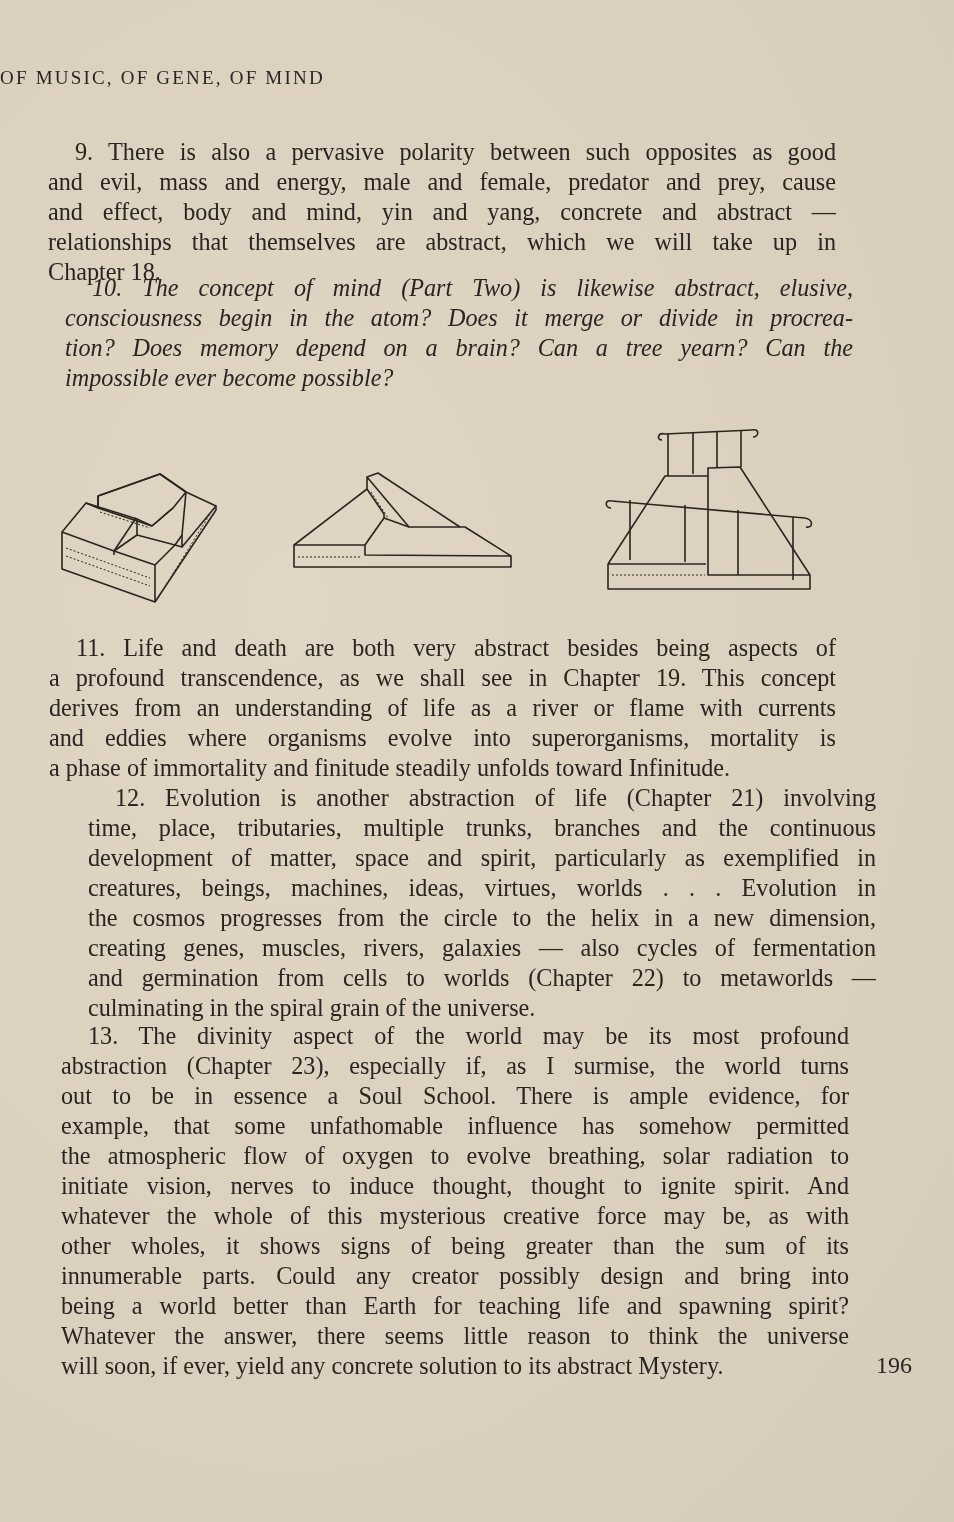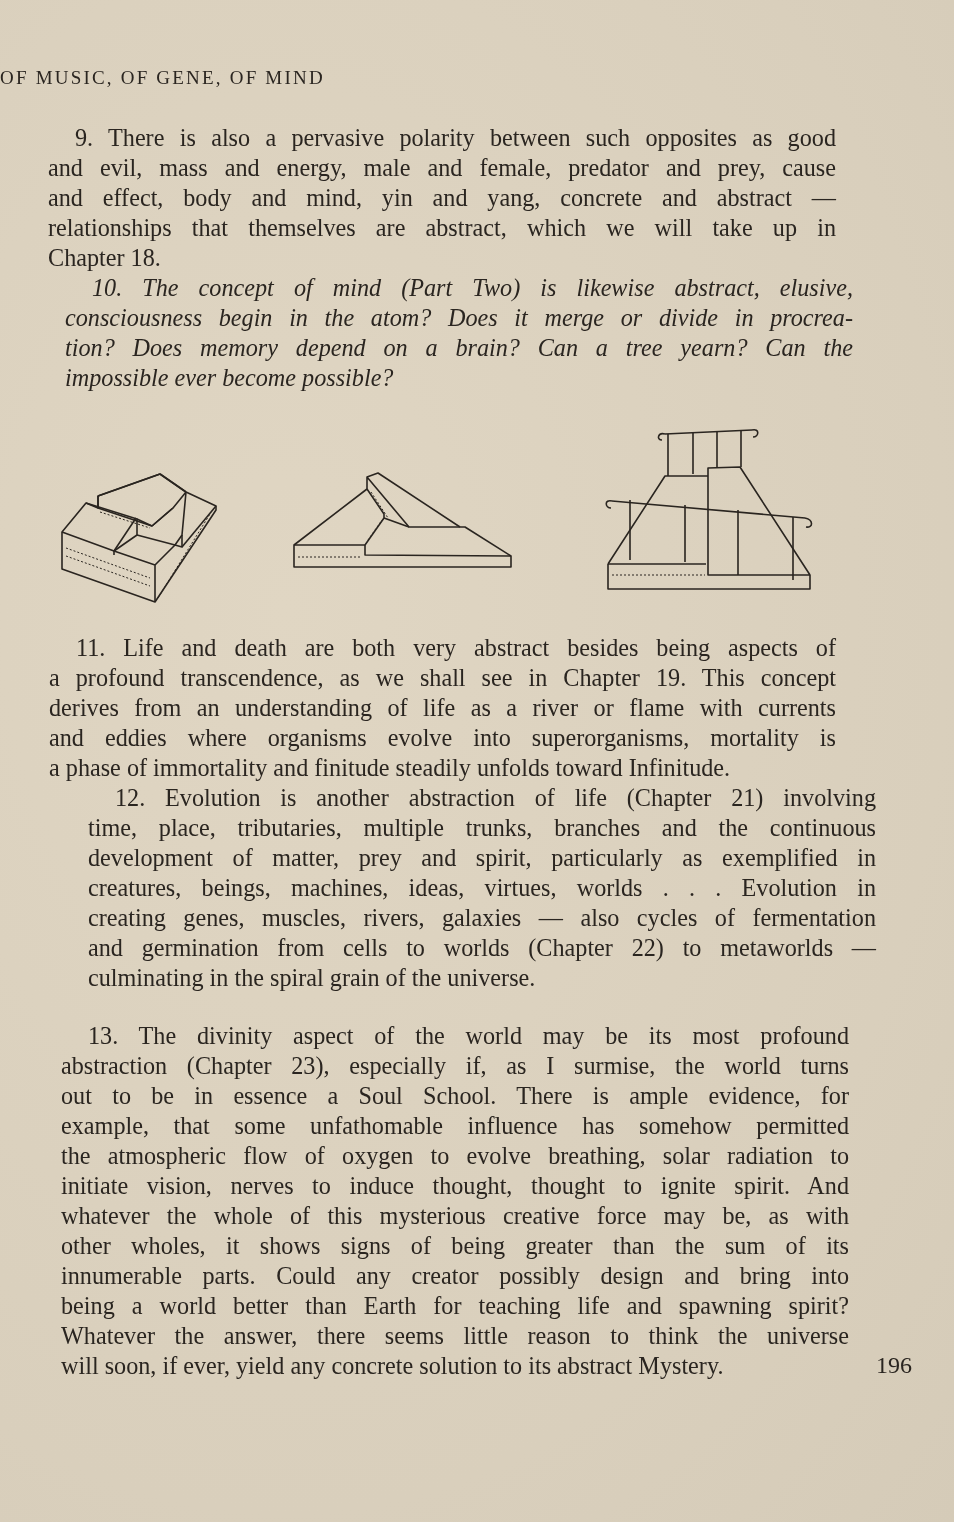--- a/index.html
+++ b/index.html
@@ -16,21 +16,21 @@
     font-size: 19px; letter-spacing: 2.2px;
   }
   .para {
     position: absolute; margin: 0;
     font-size: 24.2px; line-height: 30px;
     text-align: justify;
     text-align-last: justify;
   }
   .line { display: block; white-space: nowrap; text-align: justify; text-align-last: justify; }
   .line.end { text-align-last: left; }
-  .p9  { top: 123px; left: 48px; width: 788px; }
+  .p9  { top: 137px; left: 48px; width: 788px; }
   .p10 { top: 273px; left: 65px; width: 788px; font-style: italic; }
   .p11 { top: 633px; left: 49px; width: 787px; }
   .p12 { top: 783px; left: 48px; width: 788px; margin-left: 40px; }
   .p13 { top: 1021px; left: 61px; width: 788px; }
   .indent { padding-left: 27px; }
   .figures { position: absolute; left: 0; top: 420px; width: 954px; height: 200px; }
   .page-number {
     position: absolute; top: 1352px; left: 876px;
     font-size: 24px;
   }
@@ -105,22 +105,23 @@
 <div class="para p11">
     <span class="line indent">11. Life and death are both very abstract besides being aspects of</span>
     <span class="line">a profound transcendence, as we shall see in Chapter 19.  This concept</span>
     <span class="line">derives from an understanding of life as a river or flame with currents</span>
     <span class="line">and eddies where organisms evolve into superorganisms, mortality is</span>
     <span class="line end">a phase of immortality and finitude steadily unfolds toward Infinitude.</span>
   </div>
 <div class="para p12">
     <span class="line indent">12. Evolution is another abstraction of life (Chapter 21) involving</span>
     <span class="line">time, place, tributaries, multiple trunks, branches and the continuous</span>
-    <span class="line">development of matter, prey and spirit, particularly as exemplified in</span>
+    <span class="line">development of matter, space and spirit, particularly as exemplified in</span>
     <span class="line">creatures, beings, machines, ideas, virtues, worlds . . .  Evolution in</span>
+    <span class="line">the cosmos progresses from the circle to the helix in a new dimension,</span>
     <span class="line">creating genes, muscles, rivers, galaxies — also cycles of fermentation</span>
     <span class="line">and germination from cells to worlds (Chapter 22) to metaworlds —</span>
     <span class="line end">culminating in the spiral grain of the universe.</span>
   </div>
 <div class="para p13">
     <span class="line indent">13. The divinity aspect of the world may be its most profound</span>
     <span class="line">abstraction (Chapter 23), especially if, as I surmise, the world turns</span>
     <span class="line">out to be in essence a Soul School.  There is ample evidence, for</span>
     <span class="line">example, that some unfathomable influence has somehow permitted</span>
     <span class="line">the atmospheric flow of oxygen to evolve breathing, solar radiation to</span>

